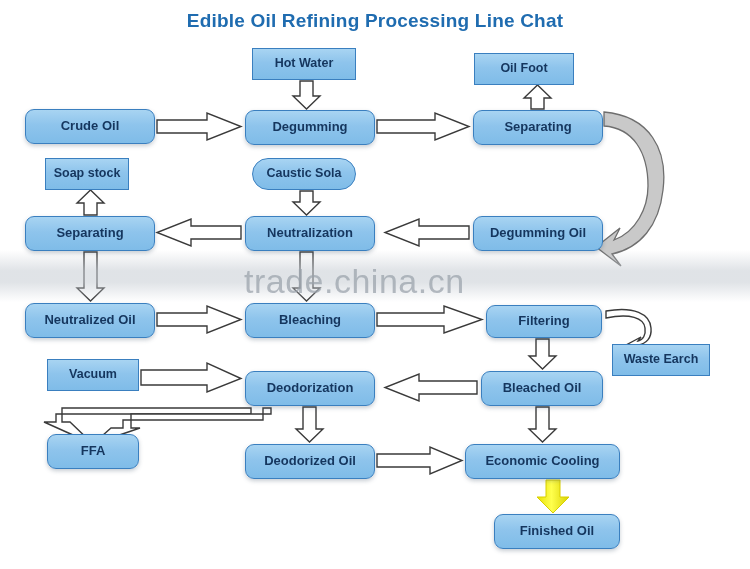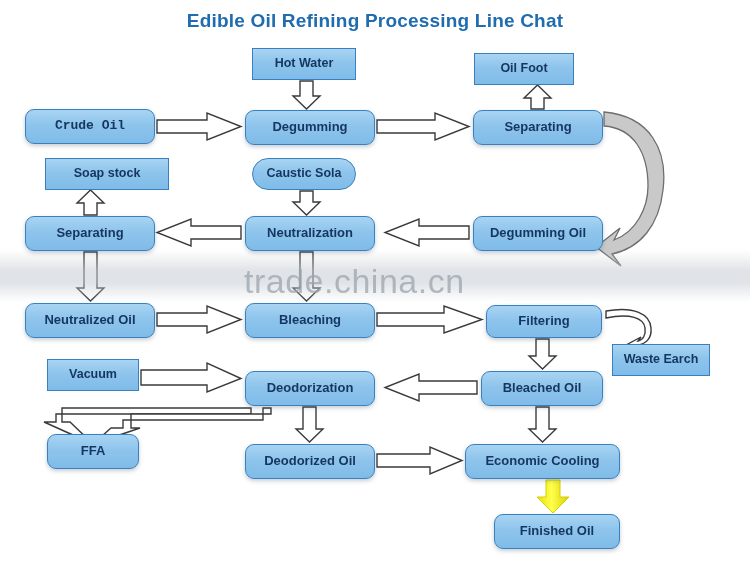--- a/index.html
+++ b/index.html
@@ -178,26 +178,26 @@
     </g>
 
     <g>
       <path class="yellowarrow" d="M546,480 L560,480 L560,497 L569,497 L553,513 L537,497 L546,497 Z"></path>
     </g>
   </svg>
 
   <div class="wm-band"></div>
   <div class="watermark">trade.china.cn</div>
 
-  <div class="node process" style="left:25px;  top:109px; width:130px; height:35px;font-family:Liberation Mono, monospace;">Crude Oil</div>
+  <div class="node process" style="left:25px;  top:109px; width:130px; height:35px;">Crude Oil</div>
   <div class="node input" style="left:252px; top:48px;  width:104px; height:32px;">Hot Water</div>
   <div class="node process" style="left:245px; top:110px; width:130px; height:35px;">Degumming</div>
   <div class="node input" style="left:474px; top:53px;  width:100px; height:32px;">Oil Foot</div>
   <div class="node process" style="left:473px; top:110px; width:130px; height:35px;">Separating</div>
-  <div class="node input" style="left:45px;  top:158px; width:124px; height:32px;">Soap stock</div>
+  <div class="node input" style="left:45px;  top:158px; width:84px; height:32px;">Soap stock</div>
   <div class="node input" style="left:252px; top:158px; width:104px; height:32px;border-radius:16px;">Caustic Sola</div>
   <div class="node process" style="left:25px;  top:216px; width:130px; height:35px;">Separating</div>
   <div class="node process" style="left:245px; top:216px; width:130px; height:35px;">Neutralization</div>
   <div class="node process" style="left:473px; top:216px; width:130px; height:35px;">Degumming Oil</div>
   <div class="node process" style="left:25px;  top:303px; width:130px; height:35px;">Neutralized Oil</div>
   <div class="node process" style="left:245px; top:303px; width:130px; height:35px;">Bleaching</div>
   <div class="node process" style="left:486px; top:305px; width:116px; height:33px;">Filtering</div>
   <div class="node input" style="left:612px; top:344px; width:98px;  height:32px;">Waste Earch</div>
   <div class="node input" style="left:47px;  top:359px; width:92px;  height:32px;">Vacuum</div>
   <div class="node process" style="left:245px; top:371px; width:130px; height:35px;">Deodorization</div>

